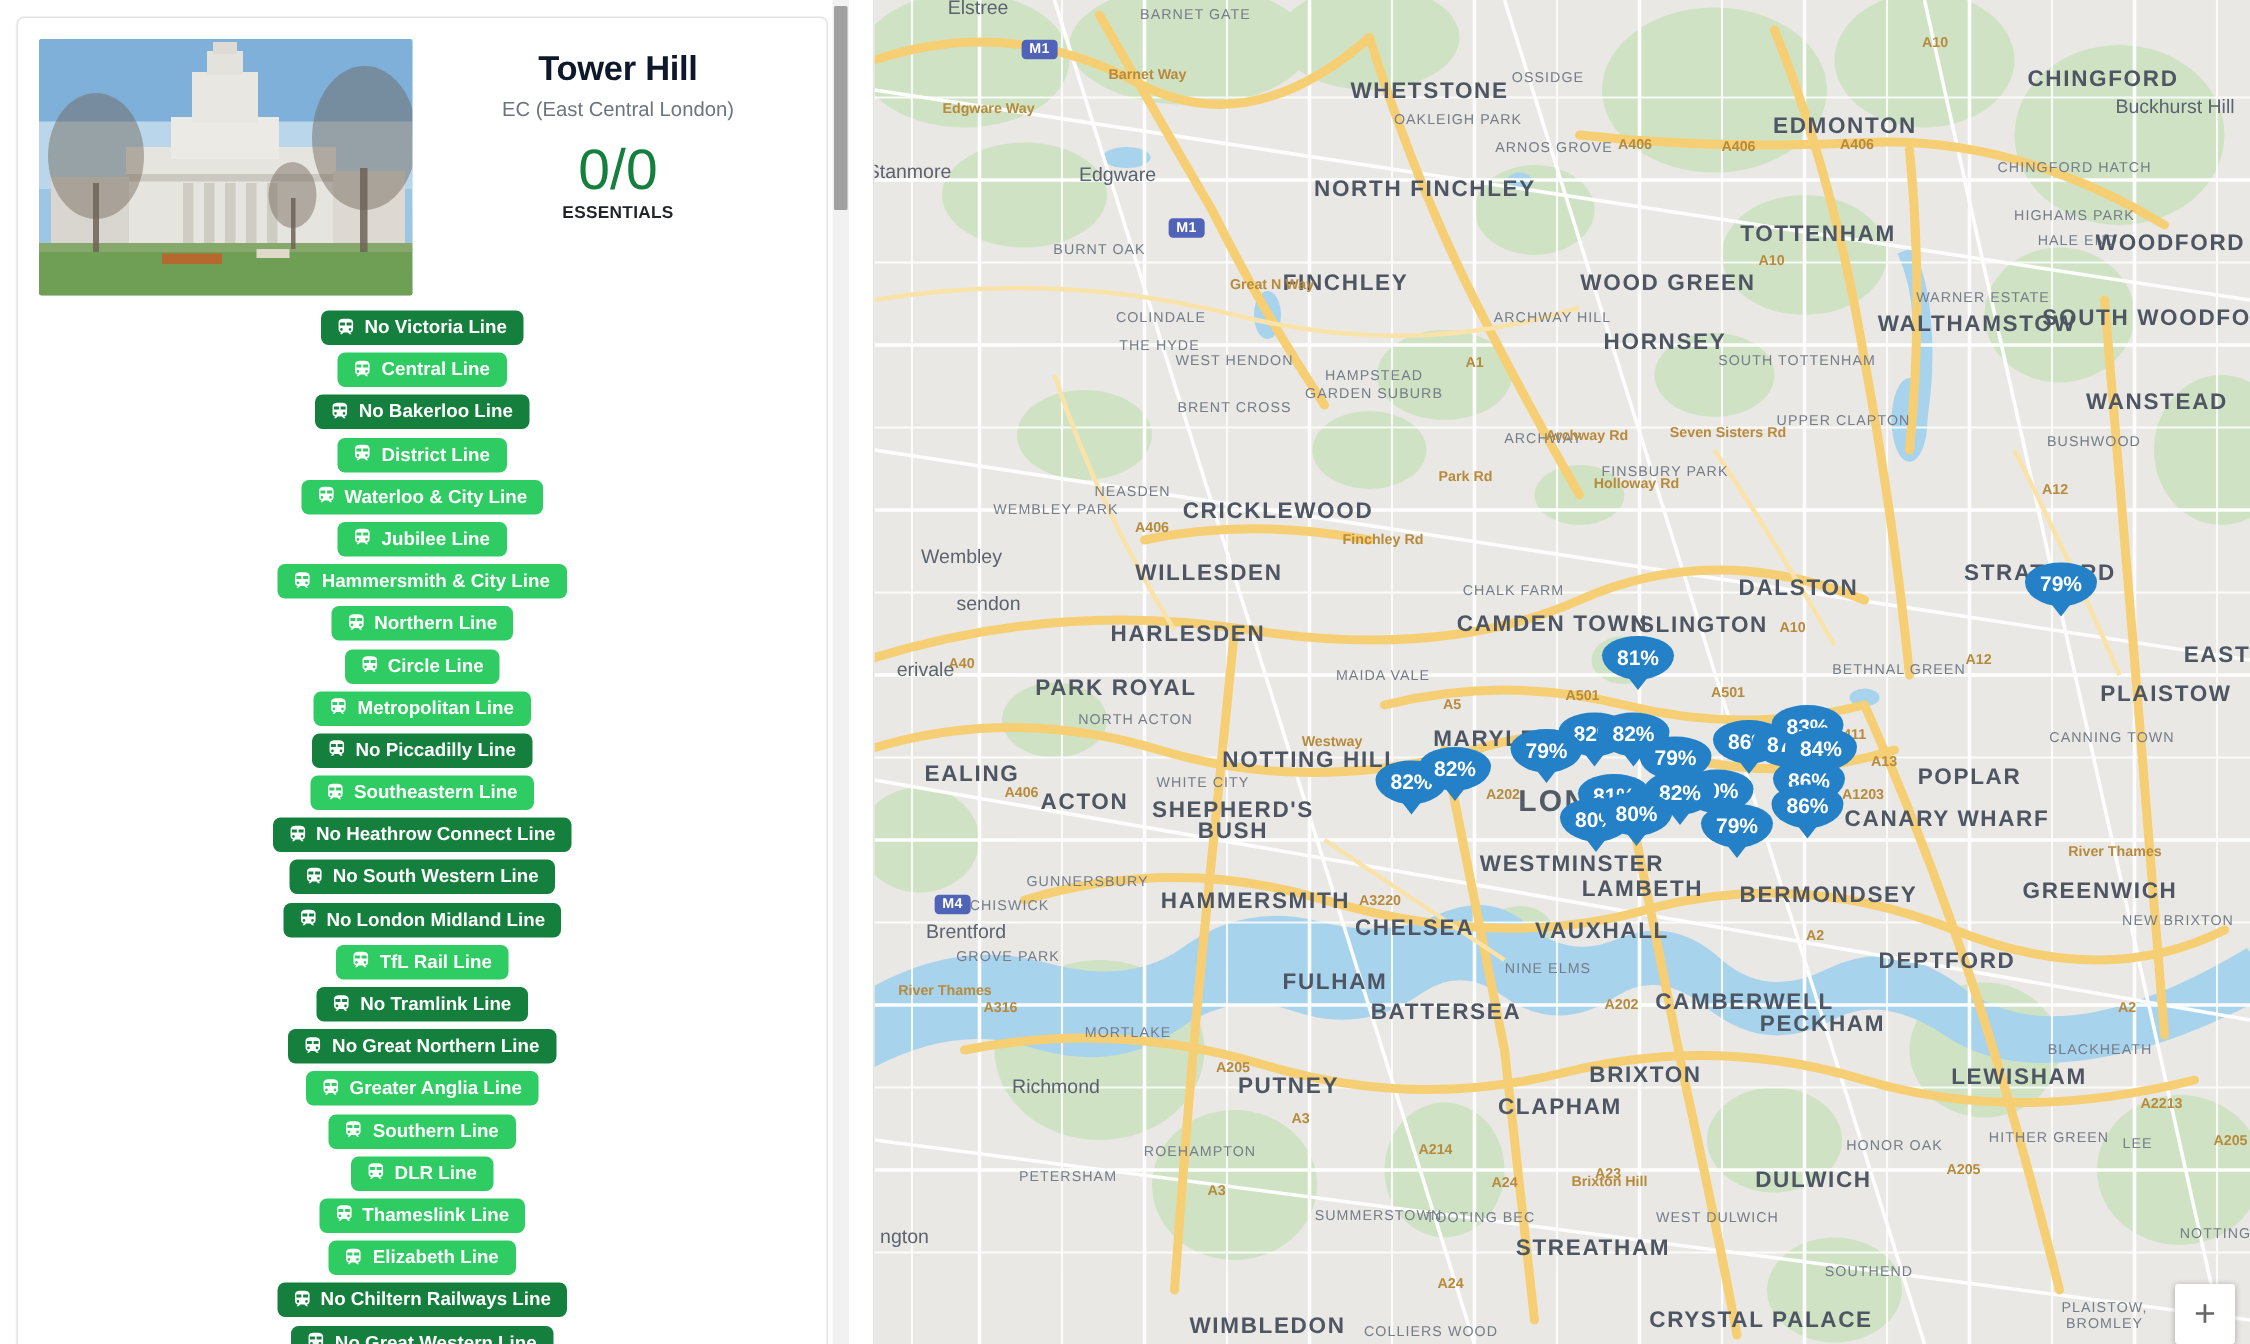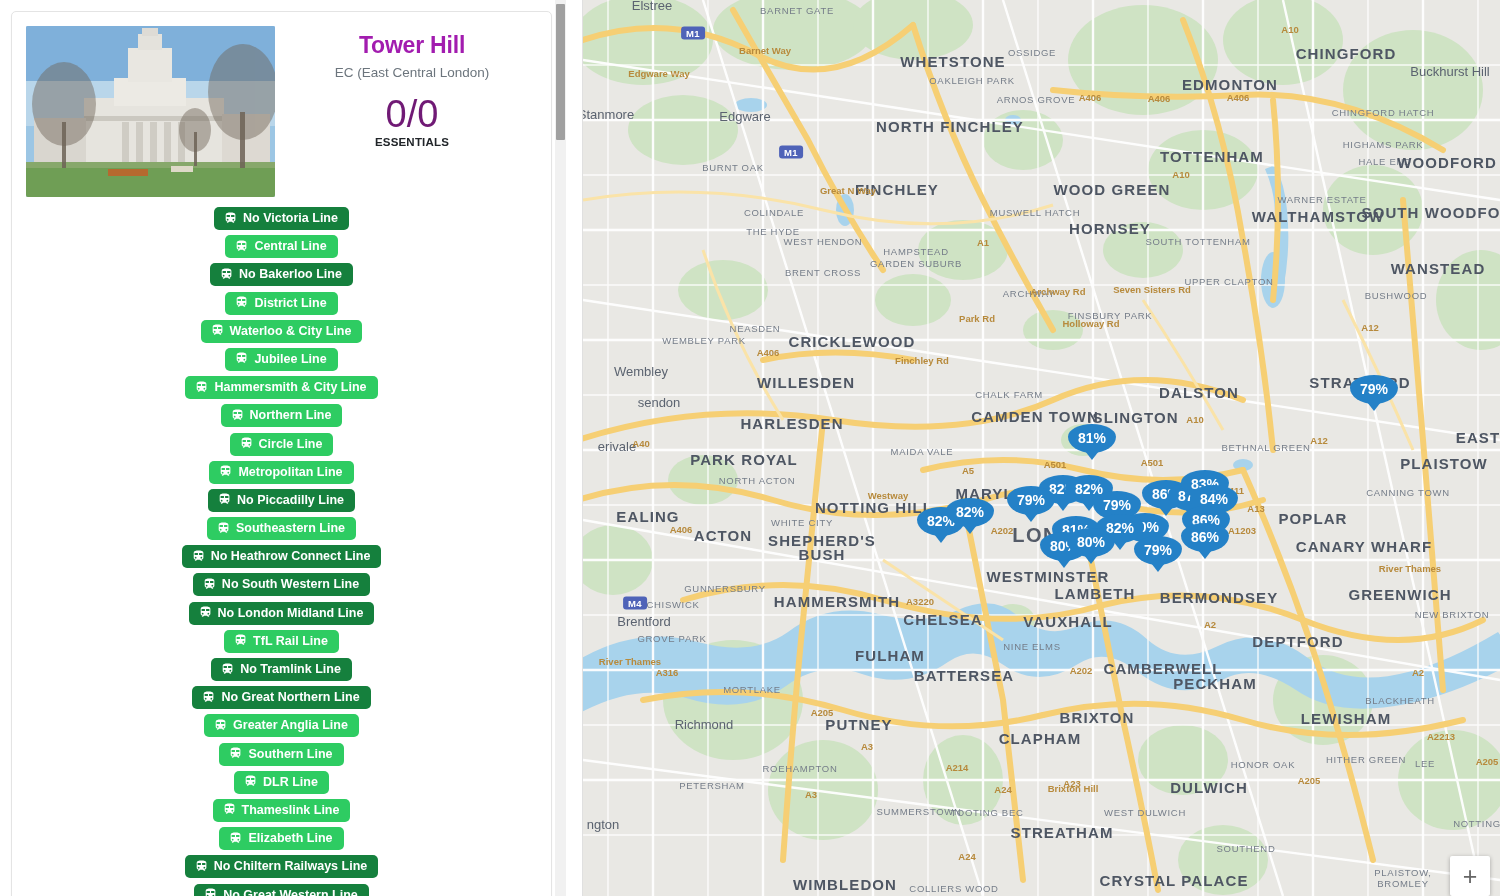--- a/index.html
+++ b/index.html
@@ -38,29 +38,29 @@
     flex: none;
     border-radius: 2px;
     overflow: hidden;
     position: relative;
     background: linear-gradient(#7fb6e0 0%, #a9cfe9 45%, #c7deef 60%, #6f9e55 100%);
   }
   .photo svg { display:block; width:100%; height:100%; }
 
   .headline { flex: 1; padding-left: 12px; text-align: center; }
   .place-title {
-    font-size: 23px; font-weight: bold; color: #a21caf;
+    font-size: 23px; font-weight: bold; color: #0f172a;
     letter-spacing: -0.2px; margin-top: 6px;
   }
   .place-sub { font-size: 13.5px; color: #6c757d; margin-top: 6px; }
 
   .scores { display: flex; justify-content: center; margin-top: 14px; }
   .score-block { padding: 0 22px; text-align: center; }
   .score-num { font-size: 38px; line-height: 40px; font-weight: 400; }
-  .score-num.essentials { color: #701a75; }
+  .score-num.essentials { color: #15803d; }
   .score-num.nice { color: #f07121; }
   .score-label {
     font-size: 11.5px; font-weight: bold; color: #212529;
     letter-spacing: 0.2px; margin-top: 2px;
   }
 
   .badge-list { margin-top: 10px; display: flex; flex-direction: column; align-items: center; }
   .badge {
     display: inline-flex; align-items: center; gap: 6px;
     color: #fff; font-size: 12.5px; font-weight: bold;
@@ -506,21 +506,21 @@
           <path d="M300 560 Q360 600 420 640"></path>
           <path d="M760 300 Q800 380 830 450"></path>
         </g>
       </svg>
     </div>
 
     <div id="map-labels">
         <div class="map-label town" style="left: 69px; top: 5px;">Elstree</div>
         <div class="map-label small" style="left: 214px; top: 10px;">BARNET GATE</div>
         <div class="map-label small" style="left: 449px; top: 52px;">OSSIDGE</div>
-        <div class="map-label city" style="left: 763px; top: 53px; text-align: right;">CHINGFORD</div>
+        <div class="map-label city" style="left: 819px; top: 53px; text-align: right;">CHINGFORD</div>
         <div class="map-label town" style="left: 867px; top: 71px;">Buckhurst Hill</div>
         <div class="map-label city" style="left: 370px; top: 61px;">WHETSTONE</div>
         <div class="map-label city" style="left: 647px; top: 84px;">EDMONTON</div>
         <div class="map-label small" style="left: 389px; top: 80px;">OAKLEIGH PARK</div>
         <div class="map-label small" style="left: 453px; top: 99px;">ARNOS GROVE</div>
         <div class="map-label town" style="left: 162px; top: 116px;">Edgware</div>
         <div class="map-label town" style="left: 23px; top: 114px;">Stanmore</div>
         <div class="map-label small" style="left: 800px; top: 112px;">CHINGFORD HATCH</div>
         <div class="map-label small" style="left: 800px; top: 144px;">HIGHAMS PARK</div>
         <div class="map-label city" style="left: 367px; top: 126px;">NORTH FINCHLEY</div>
@@ -528,21 +528,21 @@
         <div class="map-label small" style="left: 802px; top: 161px;">HALE END</div>
         <div class="map-label city" style="left: 864px; top: 162px;">WOODFORD</div>
         <div class="map-label small" style="left: 150px; top: 167px;">BURNT OAK</div>
         <div class="map-label city" style="left: 314px; top: 189px;">FINCHLEY</div>
         <div class="map-label city" style="left: 529px; top: 189px;">WOOD GREEN</div>
         <div class="map-label small" style="left: 739px; top: 199px;">WARNER ESTATE</div>
         <div class="map-label city" style="left: 735px; top: 216px;">WALTHAMSTOW</div>
         <div class="map-label city" style="left: 860px; top: 212px;">SOUTH WOODFORD</div>
         <div class="map-label small" style="left: 191px; top: 212px;">COLINDALE</div>
         <div class="map-label small" style="left: 190px; top: 231px;">THE HYDE</div>
-        <div class="map-label small" style="left: 452px; top: 212px;">MUSWELL HATCH</div>
+        <div class="map-label small" style="left: 452px; top: 212px;">ARCHWAY HILL</div>
         <div class="map-label city" style="left: 527px; top: 228px;">HORNSEY</div>
         <div class="map-label small" style="left: 240px; top: 241px;">WEST HENDON</div>
         <div class="map-label small" style="left: 615px; top: 241px;">SOUTH TOTTENHAM</div>
         <div class="map-label small" style="left: 333px; top: 251px;">HAMPSTEAD</div>
         <div class="map-label small" style="left: 333px; top: 263px;">GARDEN SUBURB</div>
         <div class="map-label small" style="left: 240px; top: 272px;">BRENT CROSS</div>
         <div class="map-label city" style="left: 855px; top: 268px;">WANSTEAD</div>
         <div class="map-label small" style="left: 646px; top: 281px;">UPPER CLAPTON</div>
         <div class="map-label small" style="left: 446px; top: 293px;">ARCHWAY</div>
         <div class="map-label small" style="left: 813px; top: 295px;">BUSHWOOD</div>
@@ -567,21 +567,21 @@
         <div class="map-label city" style="left: 161px; top: 459px;">PARK ROYAL</div>
         <div class="map-label small" style="left: 825px; top: 492px;">CANNING TOWN</div>
         <div class="map-label small" style="left: 174px; top: 480px;">NORTH ACTON</div>
         <div class="map-label city" style="left: 431px; top: 493px;">MARYLEBONE</div>
         <div class="map-label city" style="left: 65px; top: 516px;">EALING</div>
         <div class="map-label city" style="left: 291px; top: 507px;">NOTTING HILL</div>
         <div class="map-label city" style="left: 730px; top: 518px;">POPLAR</div>
         <div class="map-label small" style="left: 219px; top: 522px;">WHITE CITY</div>
         <div class="map-label city" style="left: 140px; top: 535px;">ACTON</div>
         <div class="map-label big" style="left: 477px; top: 535px;">LONDON</div>
-        <div class="map-label city" style="left: 757px; top: 546px; margin-left: 24px;">CANARY WHARF</div>
+        <div class="map-label city" style="left: 691px; top: 546px; margin-left: 24px;">CANARY WHARF</div>
         <div class="map-label city" style="left: 239px; top: 540px;">SHEPHERD'S</div>
         <div class="map-label city" style="left: 239px; top: 554px;">BUSH</div>
         <div class="map-label city" style="left: 465px; top: 576px;">WESTMINSTER</div>
         <div class="map-label city" style="left: 512px; top: 593px;">LAMBETH</div>
         <div class="map-label city" style="left: 636px; top: 597px;">BERMONDSEY</div>
         <div class="map-label city" style="left: 817px; top: 594px;">GREENWICH</div>
         <div class="map-label small" style="left: 142px; top: 588px;">GUNNERSBURY</div>
         <div class="map-label city" style="left: 254px; top: 601px;">HAMMERSMITH</div>
         <div class="map-label small" style="left: 869px; top: 614px;">NEW BRIXTON</div>
         <div class="map-label small" style="left: 90px; top: 604px;">CHISWICK</div>

